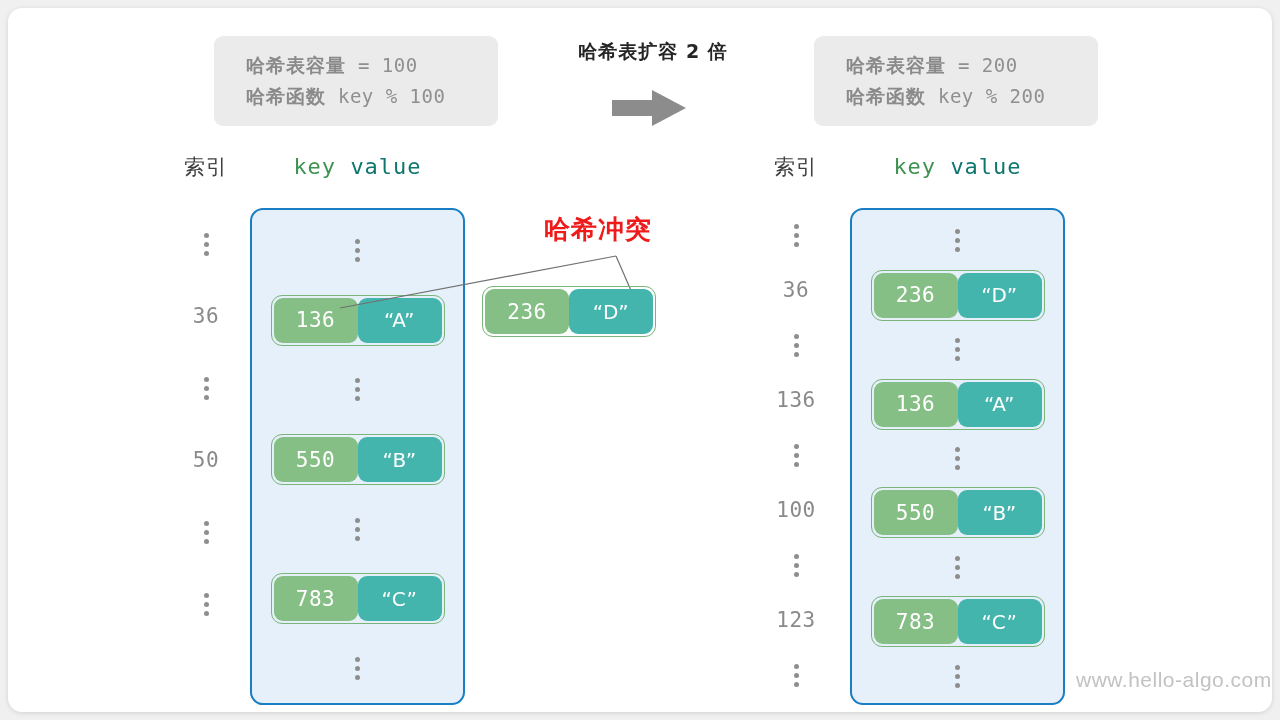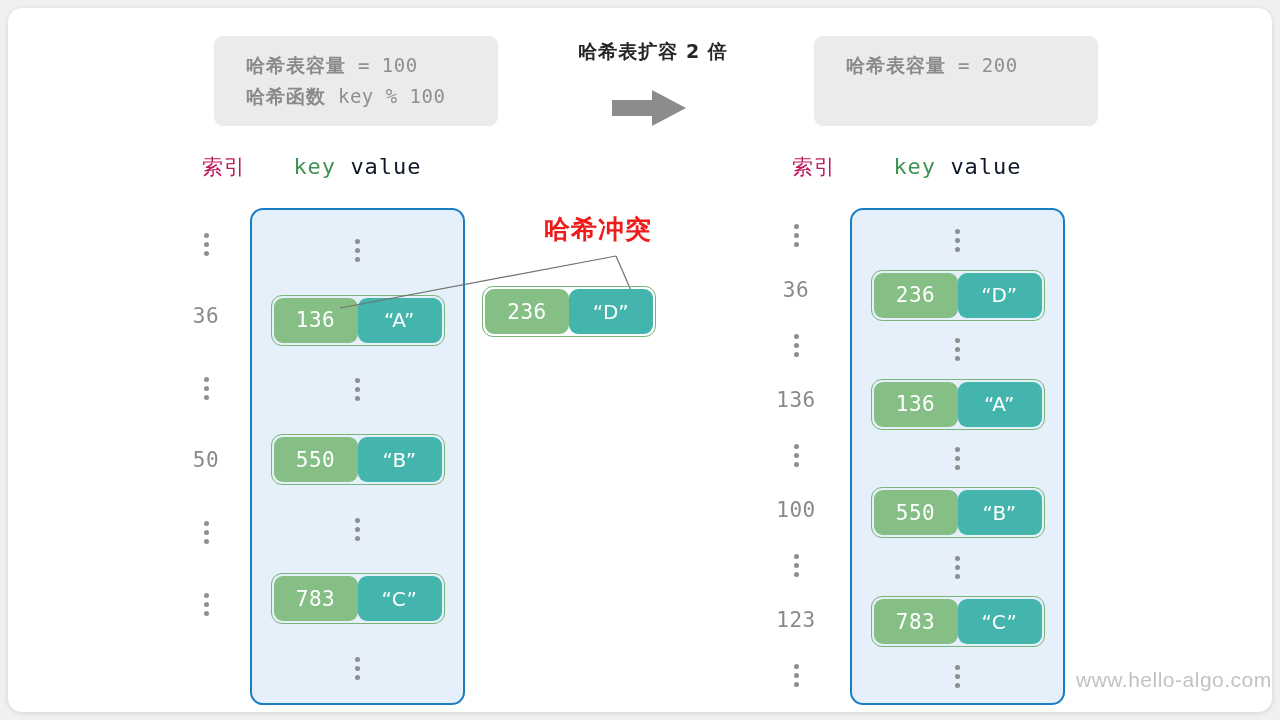--- a/index.html
+++ b/index.html
@@ -77,37 +77,37 @@
 
   
   .group { position: absolute; top: 0; }
   #group-left  { left: 0; }
   #group-right { left: 590px; }
 
   .col-head-index {
     position: absolute;
     top: 145px;
     width: 80px;
-    text-align: right;
+    text-align: center;
     font-size: 21px;
-    color: #be185d;
+    color: #404040;
     letter-spacing: 1px;
   }
   .col-head-kv {
     position: absolute;
     top: 146px;
     width: 215px;
     text-align: center;
     font-family: "DejaVu Sans Mono", "Liberation Mono", monospace;
     font-size: 22px;
     letter-spacing: 1px;
     white-space: pre;
   }
   .k-word { color: #3f9352; }
-  .v-word { color: #0f172a; }
+  .v-word { color: #0f766e; }
 
   .index-col {
     position: absolute;
     width: 80px;
     top: 200px;
   }
   .index-cell {
     display: flex;
     align-items: center;
     justify-content: center;
@@ -236,20 +236,21 @@
     </div>
 
     <div class="expand-title">哈希表扩容 2 倍</div>
 
     <svg class="arrow" viewBox="0 0 76 40">
       <path d="M 0 12 L 40 12 L 40 2 L 74 20 L 40 38 L 40 28 L 0 28 Z" fill="#8c8c8c"></path>
     </svg>
 
     <div class="infobox" id="infobox-right">
       <div class="line"><b>哈希表容量</b><span> = 200</span></div>
+      <div class="line"><b>哈希函数</b><span> key % 200</span></div>
     </div>
 
     <div class="group" id="group-left">
       <div class="col-head-index" style="left:158px;">索引</div>
       <div class="col-head-kv" style="left:242px;"><span class="k-word">key</span> <span class="v-word">value</span></div>
       <div class="index-col" id="index-col-left" style="left:158px;">
           <div class="index-cell" style="height: 72px;">
             <div class="vdots">
               <i></i>
               <i></i>

